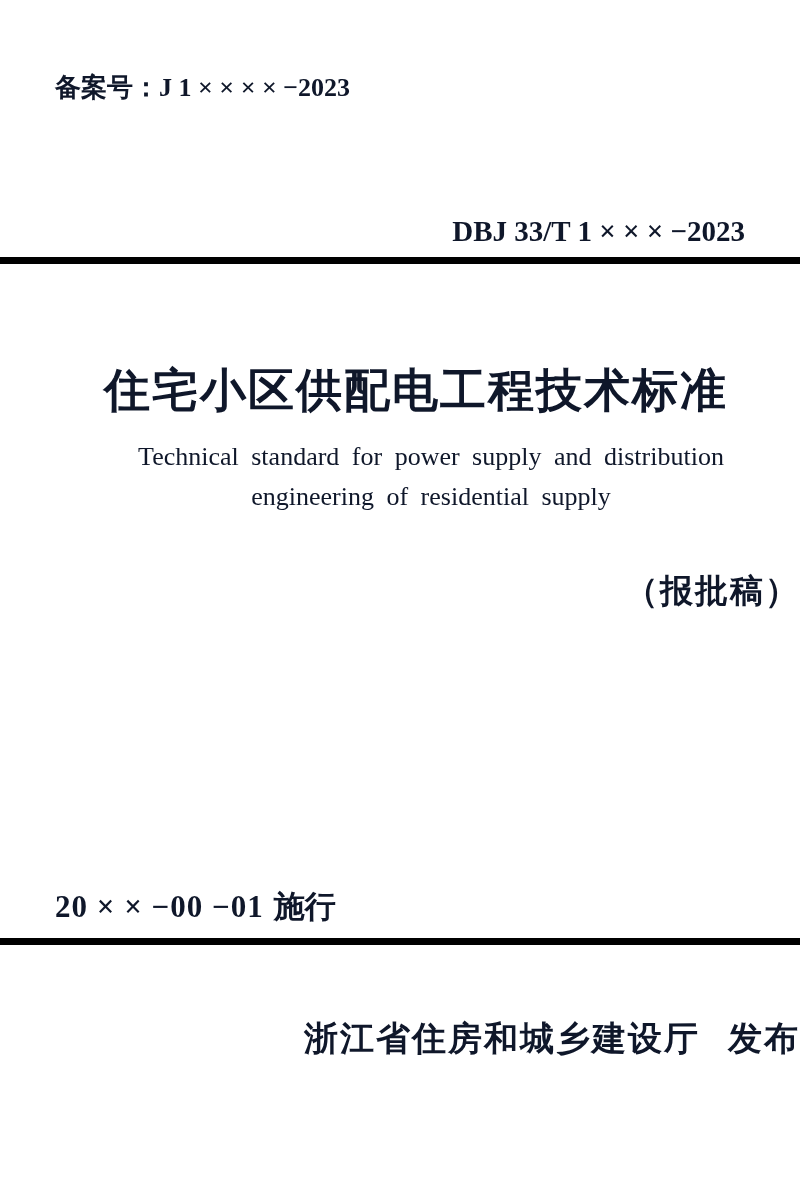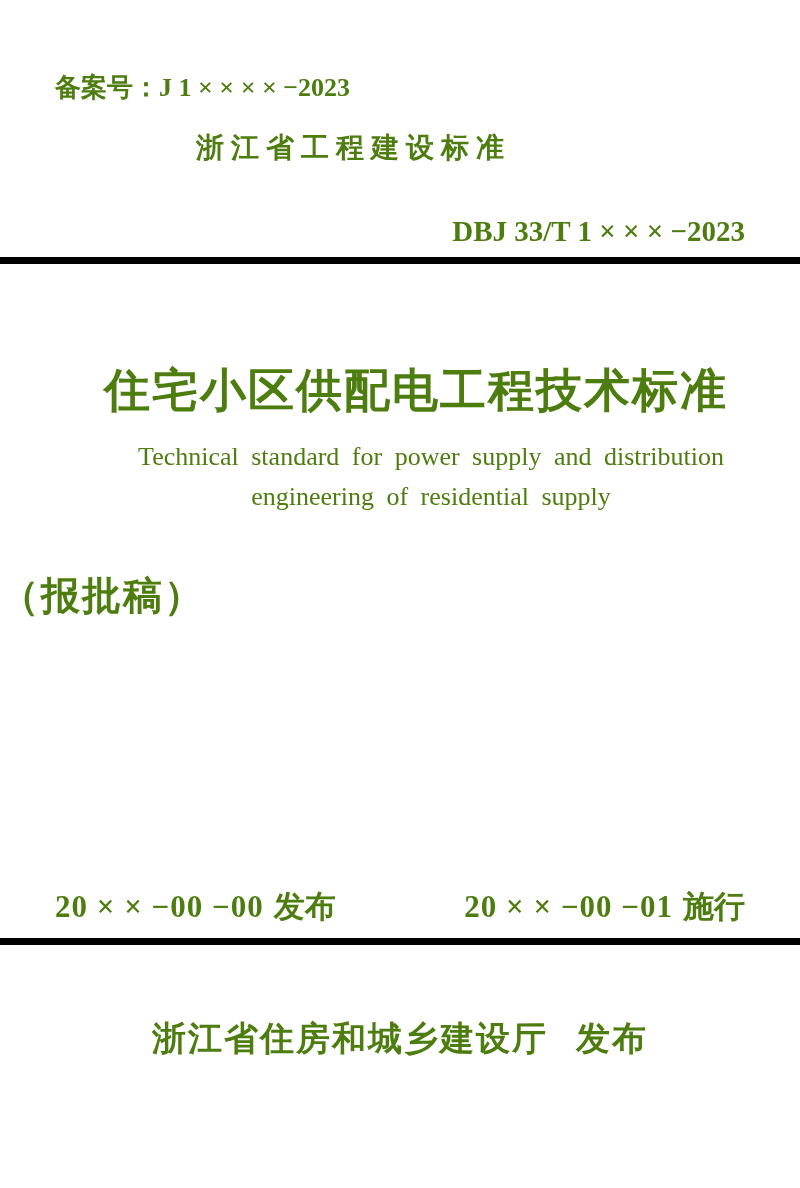--- a/index.html
+++ b/index.html
@@ -5,21 +5,21 @@
   html, body {
     margin: 0;
     padding: 0;
     background: #ffffff;
   }
   .page {
     position: relative;
     width: 800px;
     height: 1188px;
     background: #ffffff;
-    color: #4d7c0f;
+    color: #0f172a;
     overflow: hidden;
     font-family: "Liberation Serif", "DejaVu Serif", serif;
   }
 
   
   .record {
     position: absolute;
     left: 55px;
     top: 70px;
     font-size: 26px;
@@ -103,23 +103,23 @@
     word-spacing: 6px;
     margin-left: 31px;
   }
 
   
   .draft-note {
     position: absolute;
     top: 569px;
     left: 0;
     width: 100%;
-    text-align: left;
+    text-align: right;
     font-family: "Liberation Sans", "DejaVu Sans", sans-serif;
-    font-size: 39px;
+    font-size: 33px;
     font-weight: bold;
     letter-spacing: 2px;
   }
 
   
   .dates {
     position: absolute;
     top: 886px;
     left: 55px;
     right: 55px;
@@ -137,62 +137,58 @@
     font-family: "Liberation Sans", "DejaVu Sans", sans-serif;
     margin-left: 10px;
   }
 
   
   .publisher-line {
     position: absolute;
     top: 1016px;
     left: 0;
     width: 100%;
-    text-align: center;
+    text-align: right;
     font-family: "Liberation Sans", "DejaVu Sans", sans-serif;
     font-size: 34px;
     font-weight: bold;
     letter-spacing: 2px;
     white-space: nowrap;
   }
   .publisher-line .gap {
     display: inline-block;
     width: 28px;
   }
 </style>
 </head>
 <body>
 
 <div class="page">
 
   <div class="record">
     <span class="label">备案号：</span><span class="num">J 1 × × × × −2023</span>
   </div>
 
-  <div class="std-type">浙江省工程建设标准</div>
 
 
   <div class="std-number">DBJ 33/T 1 × × × −2023</div>
 
   <div class="rule rule-top"></div>
 
   <div class="title-cn">住宅小区供配电工程技术标准</div>
 
   <div class="title-en">
     <div>Technical standard for power supply and distribution</div>
     <div>engineering of residential supply</div>
   </div>
 
   <div class="draft-note">（报批稿）</div>
 
   <div class="dates">
     <div>
-      <span class="num">20 × × −00 −00</span><span class="cjk">发布</span>
-    </div>
-    <div>
       <span class="num">20 × × −00 −01</span><span class="cjk">施行</span>
     </div>
   </div>
 
   <div class="rule rule-bottom"></div>
 
   <div class="publisher-line">
     <span>浙江省住房和城乡建设厅</span><span class="gap"></span><span>发布</span>
   </div>
 

